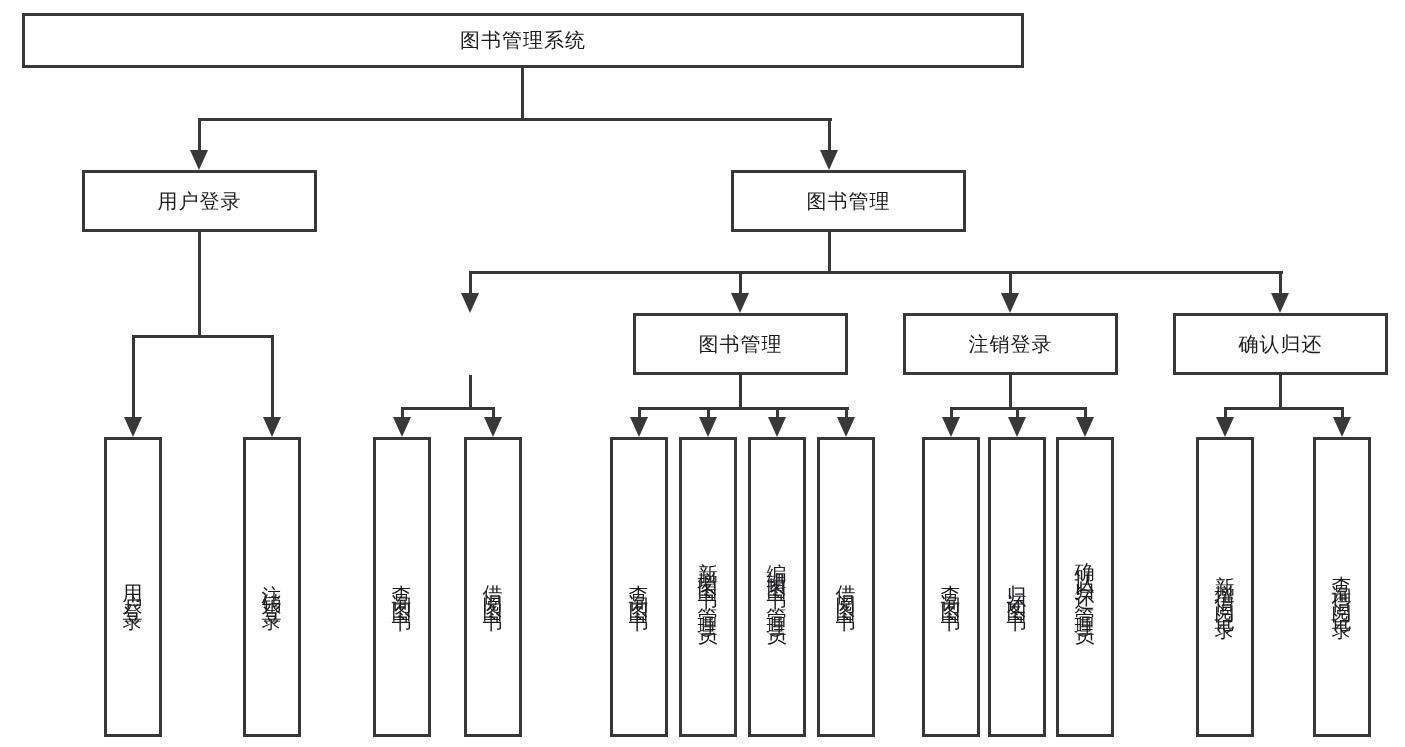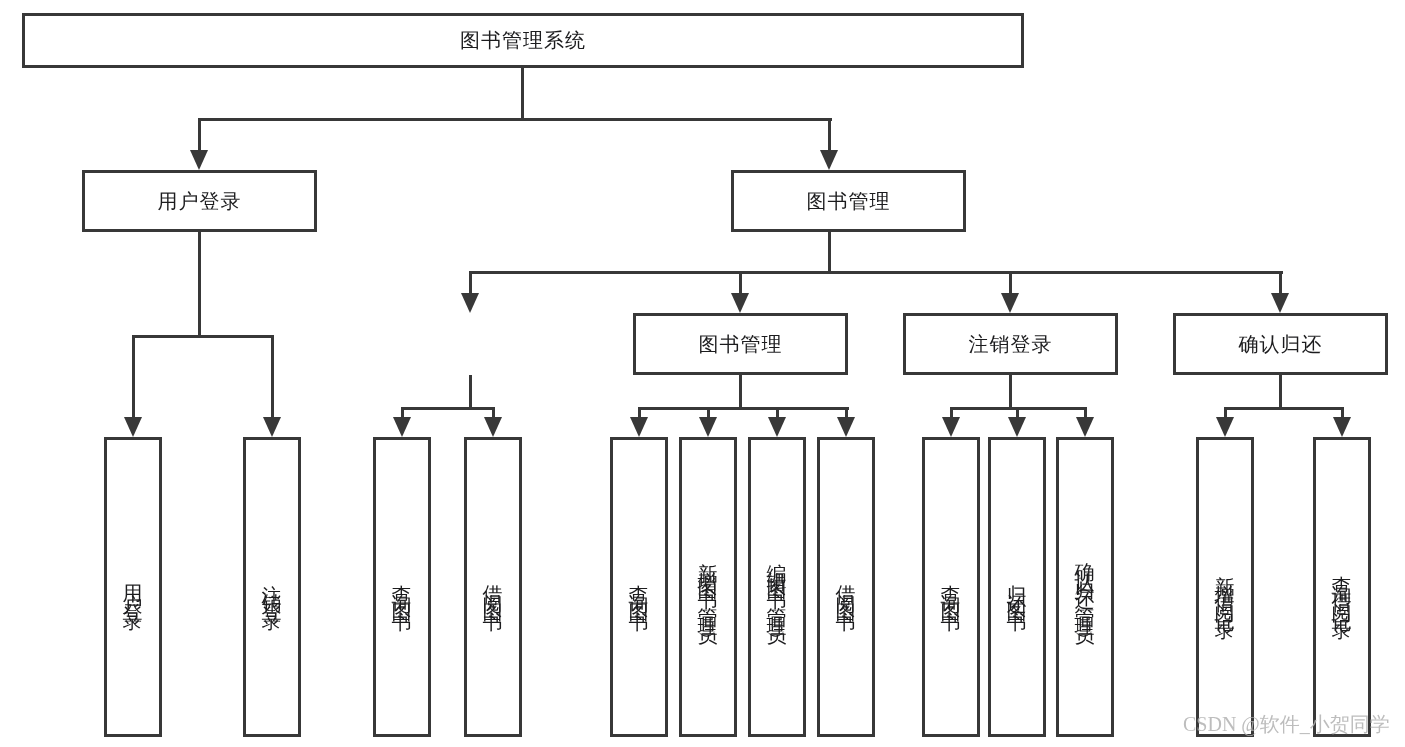--- a/index.html
+++ b/index.html
@@ -174,15 +174,14 @@
   <div class="vl" style="left:1084px;top:410px;height:7px"></div>
   <div class="ar" style="left:1076px;top:417px"></div>
 
   <div class="vl" style="left:1279px;top:375px;height:35px"></div>
   <div class="hl" style="left:1224px;top:407px;width:120px"></div>
   <div class="vl" style="left:1224px;top:410px;height:7px"></div>
   <div class="ar" style="left:1216px;top:417px"></div>
   <div class="vl" style="left:1341px;top:410px;height:7px"></div>
   <div class="ar" style="left:1333px;top:417px"></div>
 
-  <div class="watermark">CSDN @软件_小贺同学</div>
 
 </div>
 
 </body></html>

